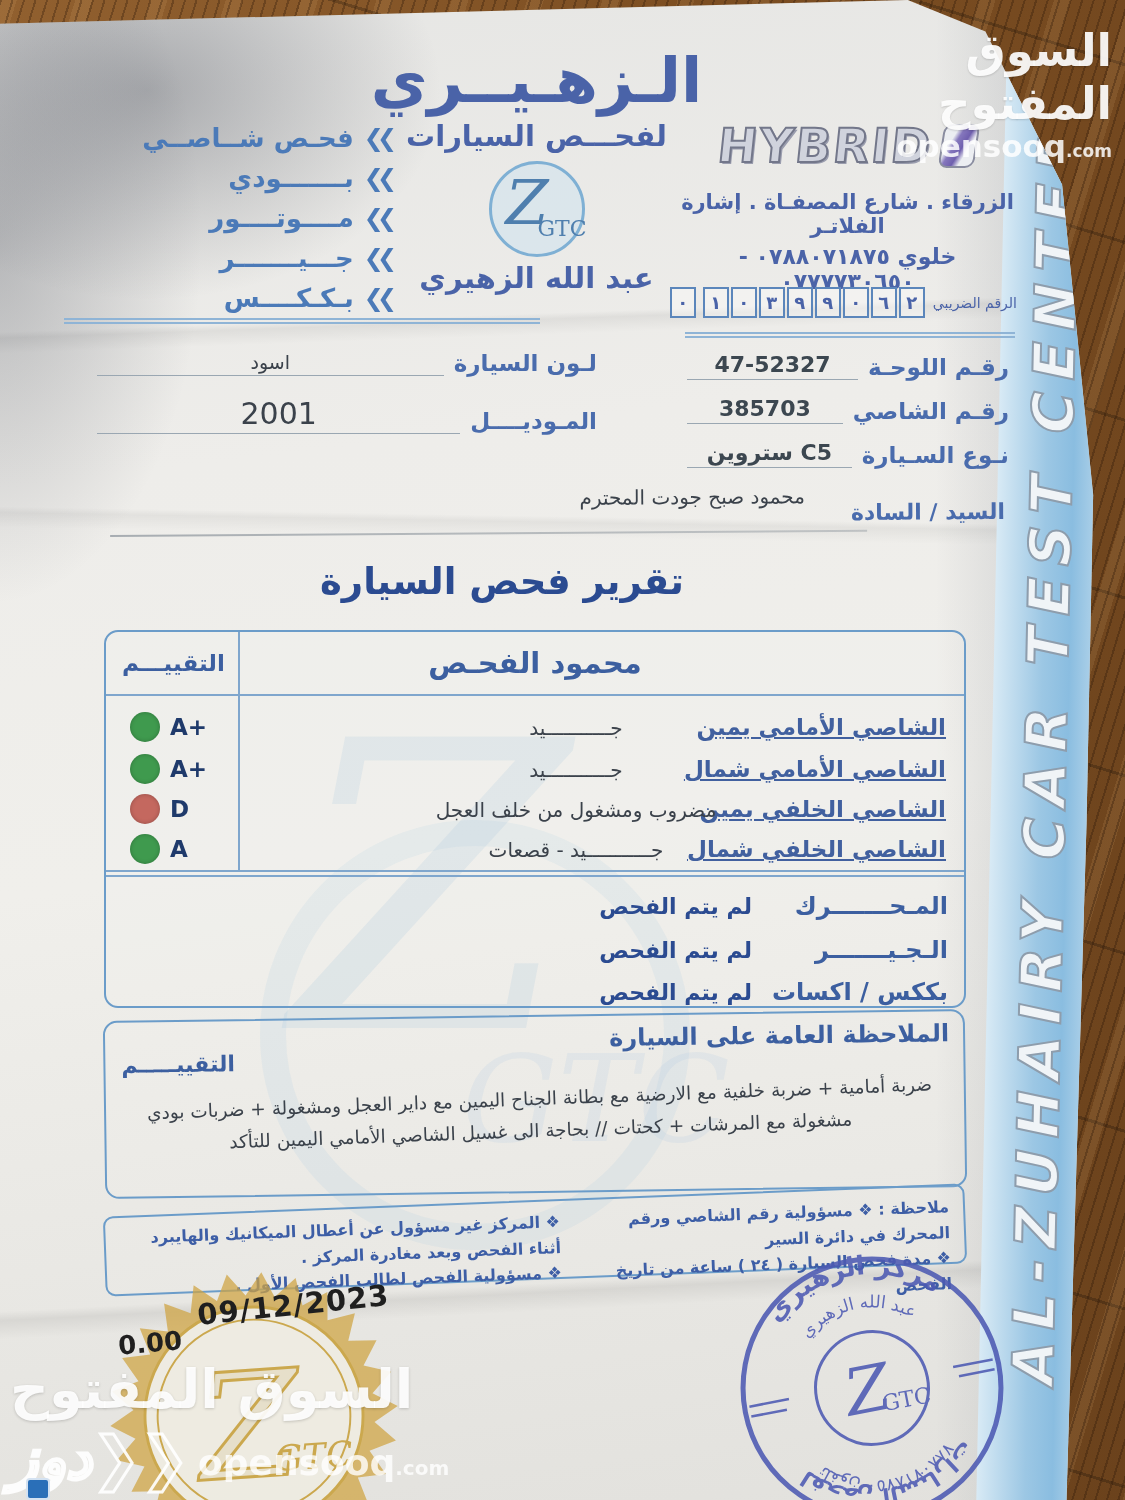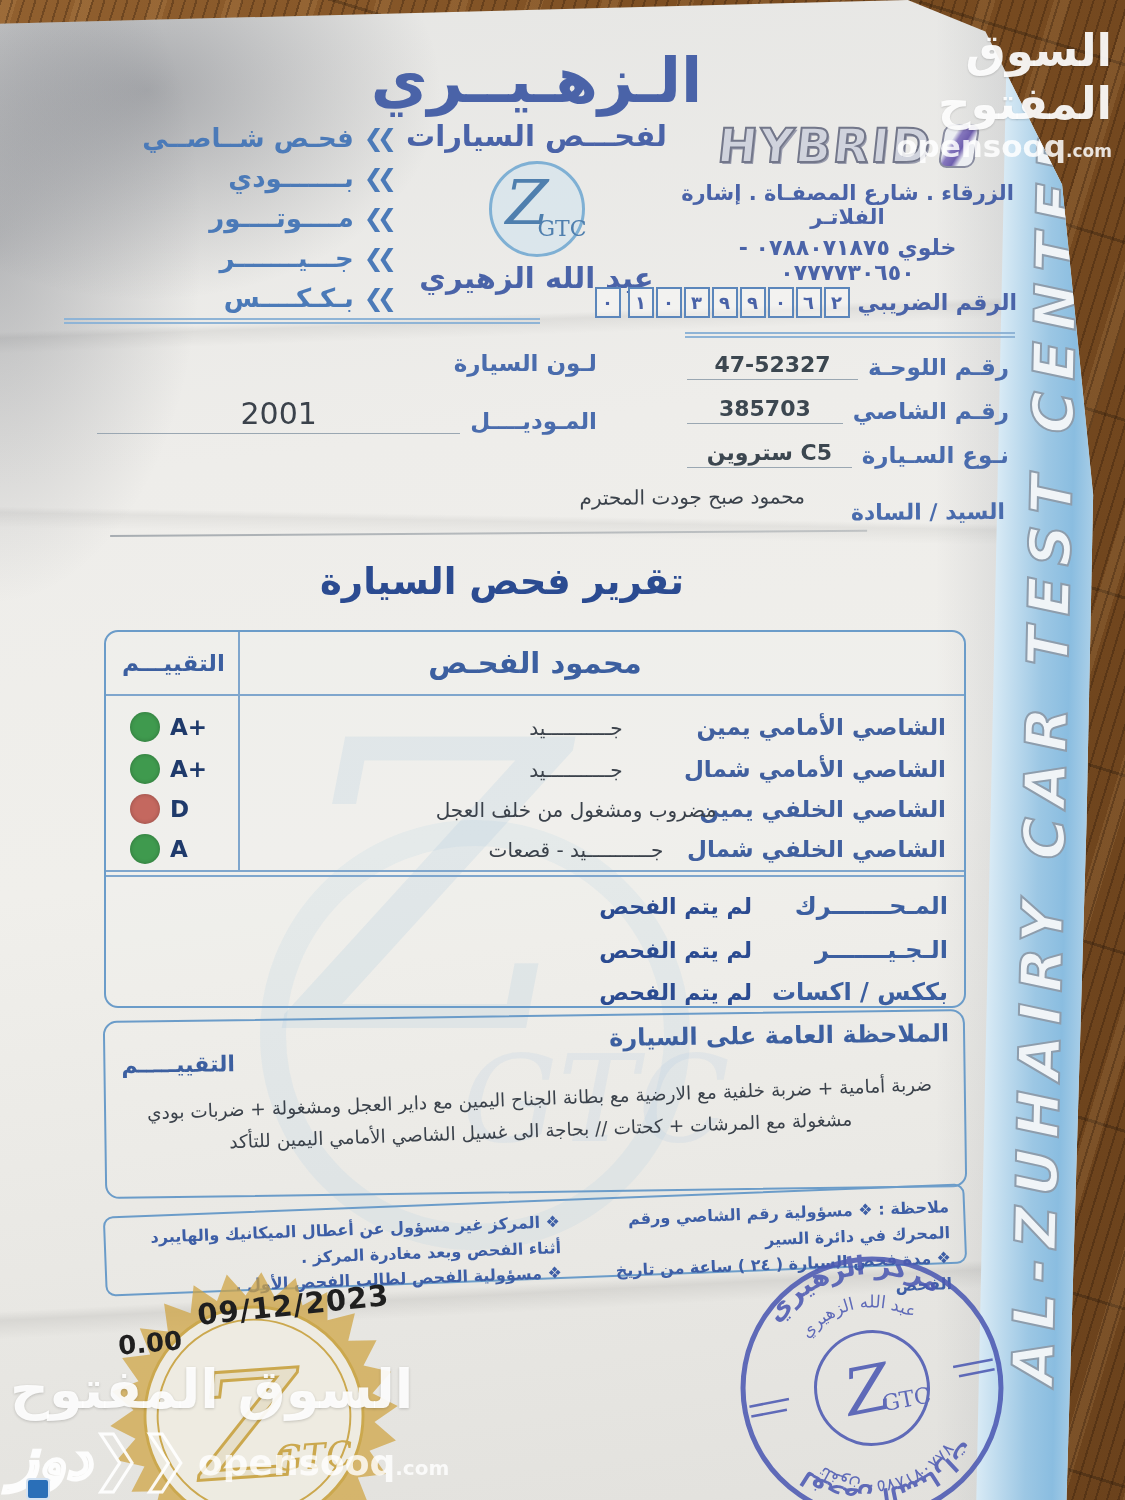--- a/index.html
+++ b/index.html
@@ -55,24 +55,24 @@
     font-size:62px;color:#4f7fae;}
   .brand-logo .lg{position:absolute;left:46px;top:52px;font-family:"DejaVu Serif",serif;
     font-size:22px;color:#4f7fae;}
   .brand-owner{font-size:29px;font-weight:bold;color:#4a63a8;margin-top:4px;}
   .hybrid-block{position:absolute;left:688px;top:118px;width:335px;text-align:center;}
   .hybrid-row{display:flex;align-items:center;justify-content:center;gap:10px;}
   .hybrid-word{font-size:47px;font-weight:bold;transform:skewX(-6deg);letter-spacing:2px;
     color:#d0d3dd;-webkit-text-stroke:2px #73778a;text-shadow:2px 2px 0 #9a9dae;}
   .hybrid-swoosh{width:36px;height:44px;border-radius:9px;transform:skewX(-9deg);
     border:2px solid #8a8da0;background:linear-gradient(115deg,#eceef2 28%,#8577bd 40%,#6f5fae 58%,#eceef2 72%);}
-  .hybrid-addr{font-size:21px;font-weight:bold;color:#4a63a8;margin-top:8px;direction:rtl;}
+  .hybrid-addr{font-size:21px;font-weight:bold;color:#4a63a8;margin-top:17px;direction:rtl;}
   .hybrid-phone{font-size:22px;font-weight:bold;color:#4a63a8;margin-top:6px;direction:rtl;}
   .tax-row{position:absolute;left:688px;top:287px;width:337px;display:flex;direction:rtl;align-items:center;gap:8px;}
-  .tax-label{font-size:22px;font-weight:bold;color:#4a63a8;white-space:nowrap;}
+  .tax-label{font-size:14px;font-weight:normal;color:#4a63a8;white-space:nowrap;}
   .tax-boxes{display:flex;direction:ltr;gap:2px;}
   .tax-box{width:26px;height:31px;border:2px solid #5b86bb;display:flex;align-items:center;justify-content:center;
     font-size:18px;font-weight:bold;color:#4a63a8;background:rgba(255,255,255,.35);}
   .tax-box:first-child{margin-right:5px;}
   
   .vrow{position:absolute;display:flex;direction:rtl;align-items:flex-end;gap:10px;}
   .vlabel{font-size:23px;font-weight:bold;color:#4a6cad;white-space:nowrap;}
   .vline{flex:1;border-bottom:1.5px solid #9aa7b2;text-align:center;padding-bottom:2px;}
   .vval{font-size:22px;color:#3c4750;font-weight:bold;}
   .customer{position:absolute;left:108px;top:486px;width:905px;height:55px;transform:rotate(-.4deg);}
@@ -87,21 +87,21 @@
   .box{position:absolute;border:2.5px solid #6b9cc9;border-radius:14px;background:rgba(255,255,255,.06);}
   .tbl{left:112px;top:630px;width:862px;height:378px;}
   .tbl-head-type{position:absolute;left:0;right:0;top:14px;text-align:center;
     font-size:29px;font-weight:bold;color:#3c5fa0;}
   .tbl-head-rating{position:absolute;left:16px;top:18px;font-size:23px;font-weight:bold;color:#3c5fa0;}
   .tbl-hline{position:absolute;left:0;right:0;top:62px;height:2px;background:#7fa6cd;}
   .tbl-vline{position:absolute;left:132px;top:0;height:238px;width:2px;background:#7fa6cd;}
   .tbl-sep{position:absolute;left:0;right:0;top:238px;height:7px;
     border-top:2px solid #7fa6cd;border-bottom:2px solid #7fa6cd;}
   .trow{position:absolute;left:0;right:0;height:42px;}
-  .t-item{position:absolute;right:18px;top:8px;font-size:23px;font-weight:bold;color:#41609f;direction:rtl;}
+  .t-item{position:absolute;right:18px;top:8px;font-size:23px;font-weight:bold;color:#41609f;direction:rtl;text-decoration:underline;}
   .t-result{position:absolute;left:240px;width:460px;top:10px;text-align:center;font-size:20px;direction:rtl;}
   .t-dot{position:absolute;left:24px;top:6px;width:30px;height:30px;border-radius:50%;box-shadow:inset 0 0 4px rgba(0,0,0,.25);}
   .t-grade{position:absolute;left:64px;top:8px;font-size:23px;font-weight:bold;color:#1f3a6b;}
   .urow{position:absolute;left:0;right:0;height:40px;}
   .u-item{position:absolute;right:16px;top:6px;font-size:24px;font-weight:bold;color:#3c5fa0;direction:rtl;}
   .u-result{position:absolute;right:212px;top:8px;font-size:22px;font-weight:bold;color:#2b4b91;direction:rtl;}
   
   .notes{left:112px;top:1015px;width:862px;height:178px;transform:rotate(-.8deg);}
   .notes-head{position:absolute;right:14px;top:8px;font-size:24px;font-weight:bold;color:#3c5fa0;direction:rtl;}
   .notes-rating{position:absolute;left:16px;top:30px;font-size:22px;font-weight:bold;color:#3c5fa0;}
@@ -221,20 +221,21 @@
       <span class="vlabel">رقـم الشاصي</span>
       <span class="vline"><span class="vval" dir="ltr">385703</span></span>
     </div>
     <div class="vrow" style="left:695px;top:440px;width:322px;">
       <span class="vlabel">نـوع السـيارة</span>
       <span class="vline"><span class="vval ar">C5 ستروين</span></span>
     </div>
 
     <div class="vrow" style="left:105px;top:350px;width:500px;">
       <span class="vlabel">لـون السيارة</span>
+      <span class="vline"><span class="hand" style="font-size:19px;">اسود</span></span>
     </div>
     <div class="vrow" style="left:105px;top:396px;width:500px;">
       <span class="vlabel">المـوديــــل</span>
       <span class="vline"><span class="hand" style="font-size:30px;">2001</span></span>
     </div>
 
     <div class="customer">
       <span class="cname hand">محمود صبح جودت المحترم</span>
       <span class="clabel">السيد / السادة</span>
       <span class="cline"></span>

